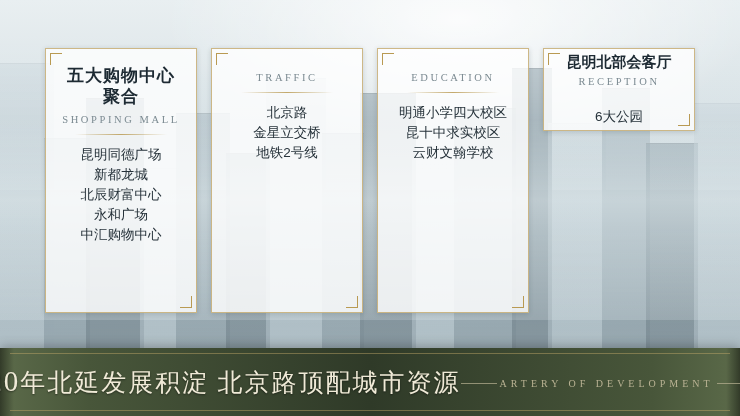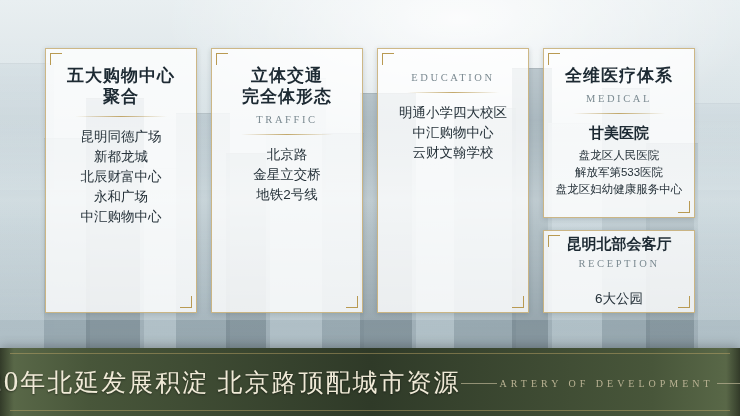--- a/index.html
+++ b/index.html
@@ -229,56 +229,46 @@
 
     <div class="haze"></div>
     <div class="veil"></div>
   </div>
 
   <div class="cards">
 
     <div class="card tall">
       <div class="c-title">五大购物中心
 聚合</div>
+      <div class="c-sub">SHOPPING MALL</div>
       <div class="c-rule"></div>
       <div class="c-list">昆明同德广场
 新都龙城
 北辰财富中心
 永和广场
 中汇购物中心</div>
     </div>
 
     <div class="card tall">
-      <div class="c-title">立体交通
-完全体形态</div>
       <div class="c-sub">TRAFFIC</div>
       <div class="c-rule"></div>
       <div class="c-list">北京路
 金星立交桥
 地铁2号线</div>
     </div>
 
     <div class="card tall">
       <div class="c-sub">EDUCATION</div>
       <div class="c-rule"></div>
       <div class="c-list">明通小学四大校区
-中汇购物中心
+昆十中求实校区
 云财文翰学校</div>
     </div>
 
     <div class="col">
-      <div class="card top">
-        <div class="c-title">全维医疗体系</div>
-        <div class="c-sub">MEDICAL</div>
-        <div class="c-rule"></div>
-        <div class="c-hi">甘美医院</div>
-        <div class="c-list small">盘龙区人民医院
-解放军第533医院
-盘龙区妇幼健康服务中心</div>
-      </div>
       <div class="card bottom">
         <div class="c-hi">昆明北部会客厅</div>
         <div class="c-sub" style="margin-top:3px;">RECEPTION</div>
         <div class="c-list" style="margin-top:20px;">6大公园</div>
       </div>
     </div>
 
   </div>
 
   <div class="banner">

